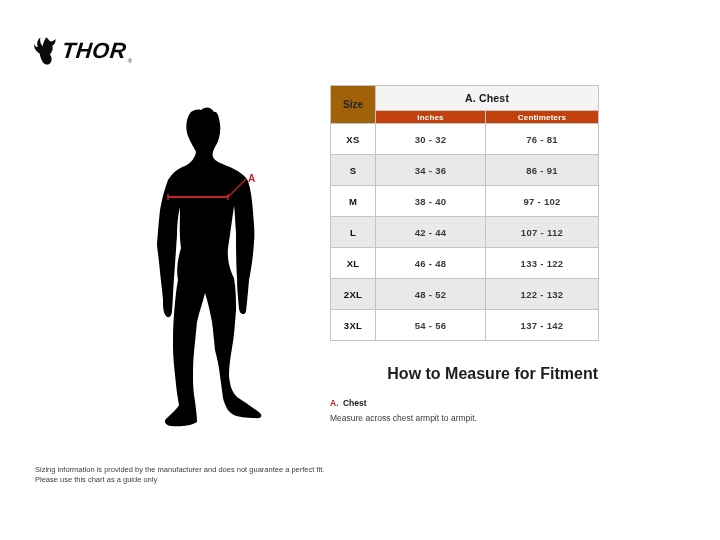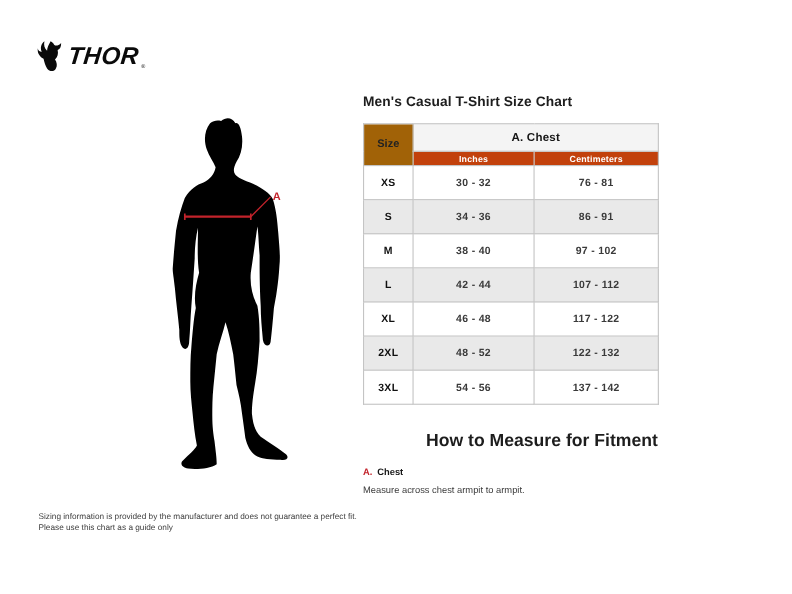--- a/index.html
+++ b/index.html
@@ -60,21 +60,20 @@
         <line x1="33" y1="97" x2="93" y2="97" stroke="#c3232b" stroke-width="2"></line>
         <line x1="33" y1="94" x2="33" y2="100" stroke="#c3232b" stroke-width="1.5"></line>
         <line x1="93" y1="94" x2="93" y2="100" stroke="#c3232b" stroke-width="1.5"></line>
         <line x1="93" y1="97" x2="111" y2="79" stroke="#c3232b" stroke-width="1.2"></line>
         <text x="113" y="82" font-size="10" font-weight="bold" fill="#c3232b">A</text>
       </g>
     </svg>
   </div>
 
   <div class="right-col">
-    <div class="chart-title">Men's Casual T-Shirt Size Chart</div>
 
     <table class="size-chart">
       <colgroup>
           <col style="width:45px">
           <col style="width:110px">
           <col style="width:113px">
         </colgroup>
       <thead>
         <tr>
           <th rowspan="2" class="size-h">Size</th>
@@ -102,21 +101,21 @@
             <td class="centimeters-cell">97 - 102</td>
           </tr>
           <tr class="alt">
             <td class="size-cell">L</td>
             <td class="inches-cell">42 - 44</td>
             <td class="centimeters-cell">107 - 112</td>
           </tr>
           <tr>
             <td class="size-cell">XL</td>
             <td class="inches-cell">46 - 48</td>
-            <td class="centimeters-cell">117 - 122</td>
+            <td class="centimeters-cell">133 - 122</td>
           </tr>
           <tr class="alt">
             <td class="size-cell">2XL</td>
             <td class="inches-cell">48 - 52</td>
             <td class="centimeters-cell">122 - 132</td>
           </tr>
           <tr>
             <td class="size-cell">3XL</td>
             <td class="inches-cell">54 - 56</td>
             <td class="centimeters-cell">137 - 142</td>

